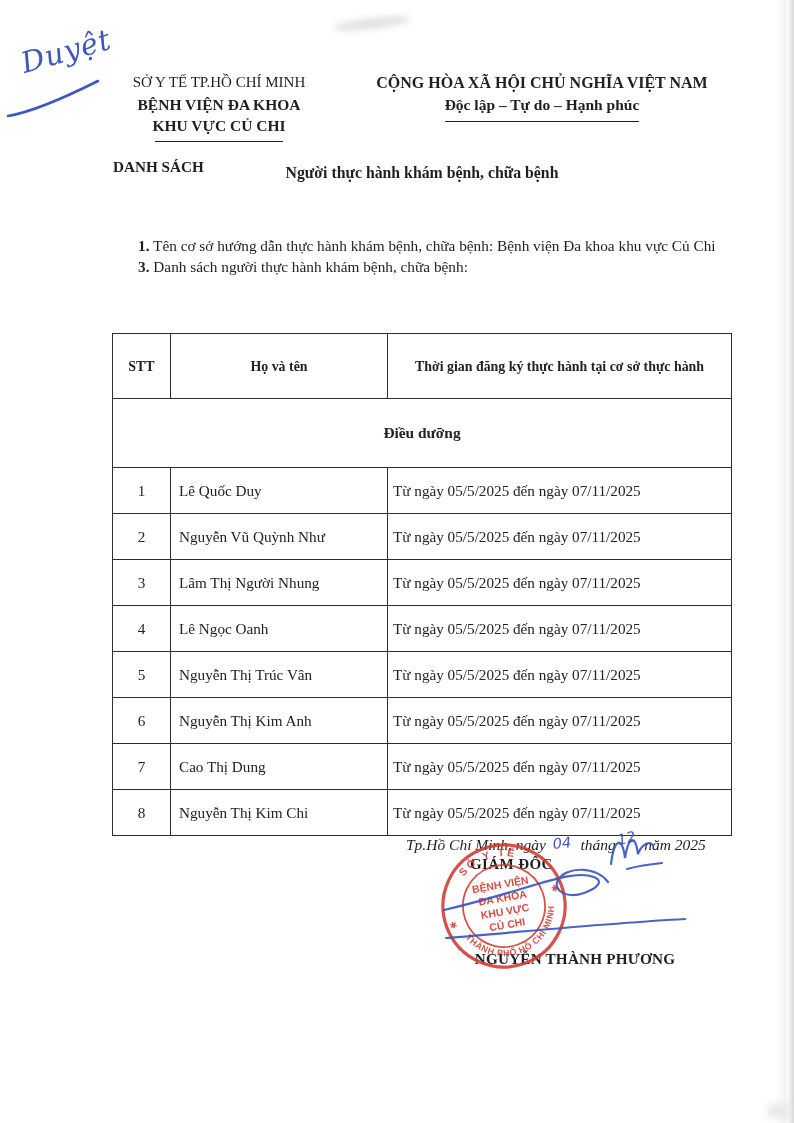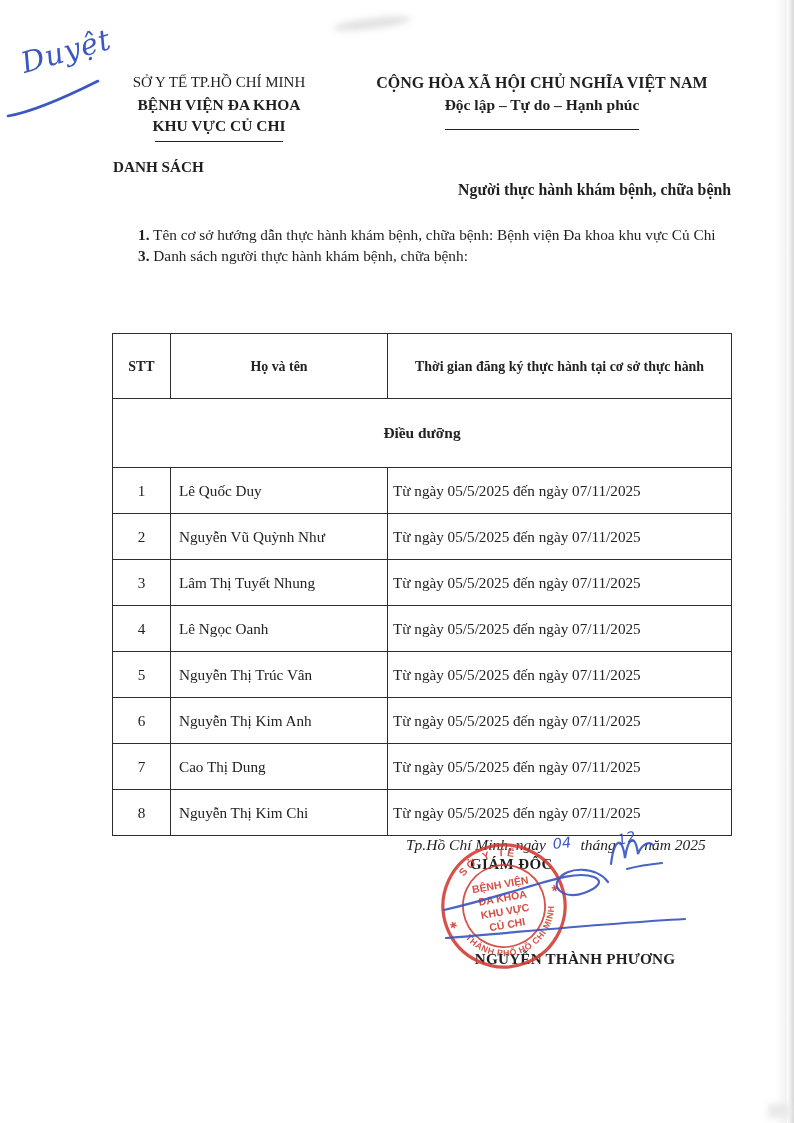--- a/index.html
+++ b/index.html
@@ -24,30 +24,30 @@
 
   
   .hdr-left{position:absolute;top:72px;left:105px;width:228px;text-align:center;line-height:21.5px;}
   .hdr-left .l1{font-size:15px;}
   .hdr-left .l2{font-size:15.5px;font-weight:bold;}
   .hdr-left .l3{font-size:15.5px;font-weight:bold;}
   .hdr-left .rule{width:128px;border-top:1.6px solid #222;margin:4px auto 0;}
   .hdr-right{position:absolute;top:72px;left:356px;width:372px;text-align:center;line-height:22px;}
   .hdr-right .r1{font-size:16px;font-weight:bold;white-space:nowrap;}
   .hdr-right .r2{display:inline-block;font-size:15.5px;font-weight:bold;
-    border-bottom:1.7px solid #222;padding-bottom:13px;}
+    border-bottom:1.7px solid #222;padding-bottom:5px;}
 
   
   .doc-title{position:absolute;top:158px;left:113px;width:618px;text-align:left;
     font-size:15.2px;font-weight:bold;}
-  .doc-subtitle{position:absolute;top:181px;left:113px;width:618px;text-align:right;
+  .doc-subtitle{position:absolute;top:164px;left:113px;width:618px;text-align:center;
     font-size:15.8px;font-weight:bold;}
 
   
-  .items{position:absolute;top:225px;left:113px;width:620px;font-size:15.3px;
+  .items{position:absolute;top:236px;left:113px;width:620px;font-size:15.3px;
     line-height:20.6px;text-align:justify;}
   .items p{margin:0;text-indent:25px;}
   .items .num{font-weight:bold;}
 
   
   table.list{position:absolute;top:333px;left:112px;width:619px;border-collapse:collapse;
     table-layout:fixed;font-size:15.2px;color:#222;}
   table.list th, table.list td{border:1.1px solid #2e2e2e;vertical-align:middle;}
   table.list thead th{height:64px;font-size:13.9px;font-weight:bold;text-align:center;
     padding:0 4px;line-height:19px;}
@@ -132,21 +132,21 @@
     </tr>
 
     <tr>
       <td>2</td>
       <td>Nguyễn Vũ Quỳnh Như</td>
       <td>Từ ngày 05/5/2025 đến ngày 07/11/2025</td>
     </tr>
 
     <tr>
       <td>3</td>
-      <td>Lâm Thị Tuyết Nhung</td>
+      <td>Lâm Thị Người Nhung</td>
       <td>Từ ngày 05/5/2025 đến ngày 07/11/2025</td>
     </tr>
 
     <tr>
       <td>4</td>
       <td>Lê Ngọc Oanh</td>
       <td>Từ ngày 05/5/2025 đến ngày 07/11/2025</td>
     </tr>
 
     <tr>

